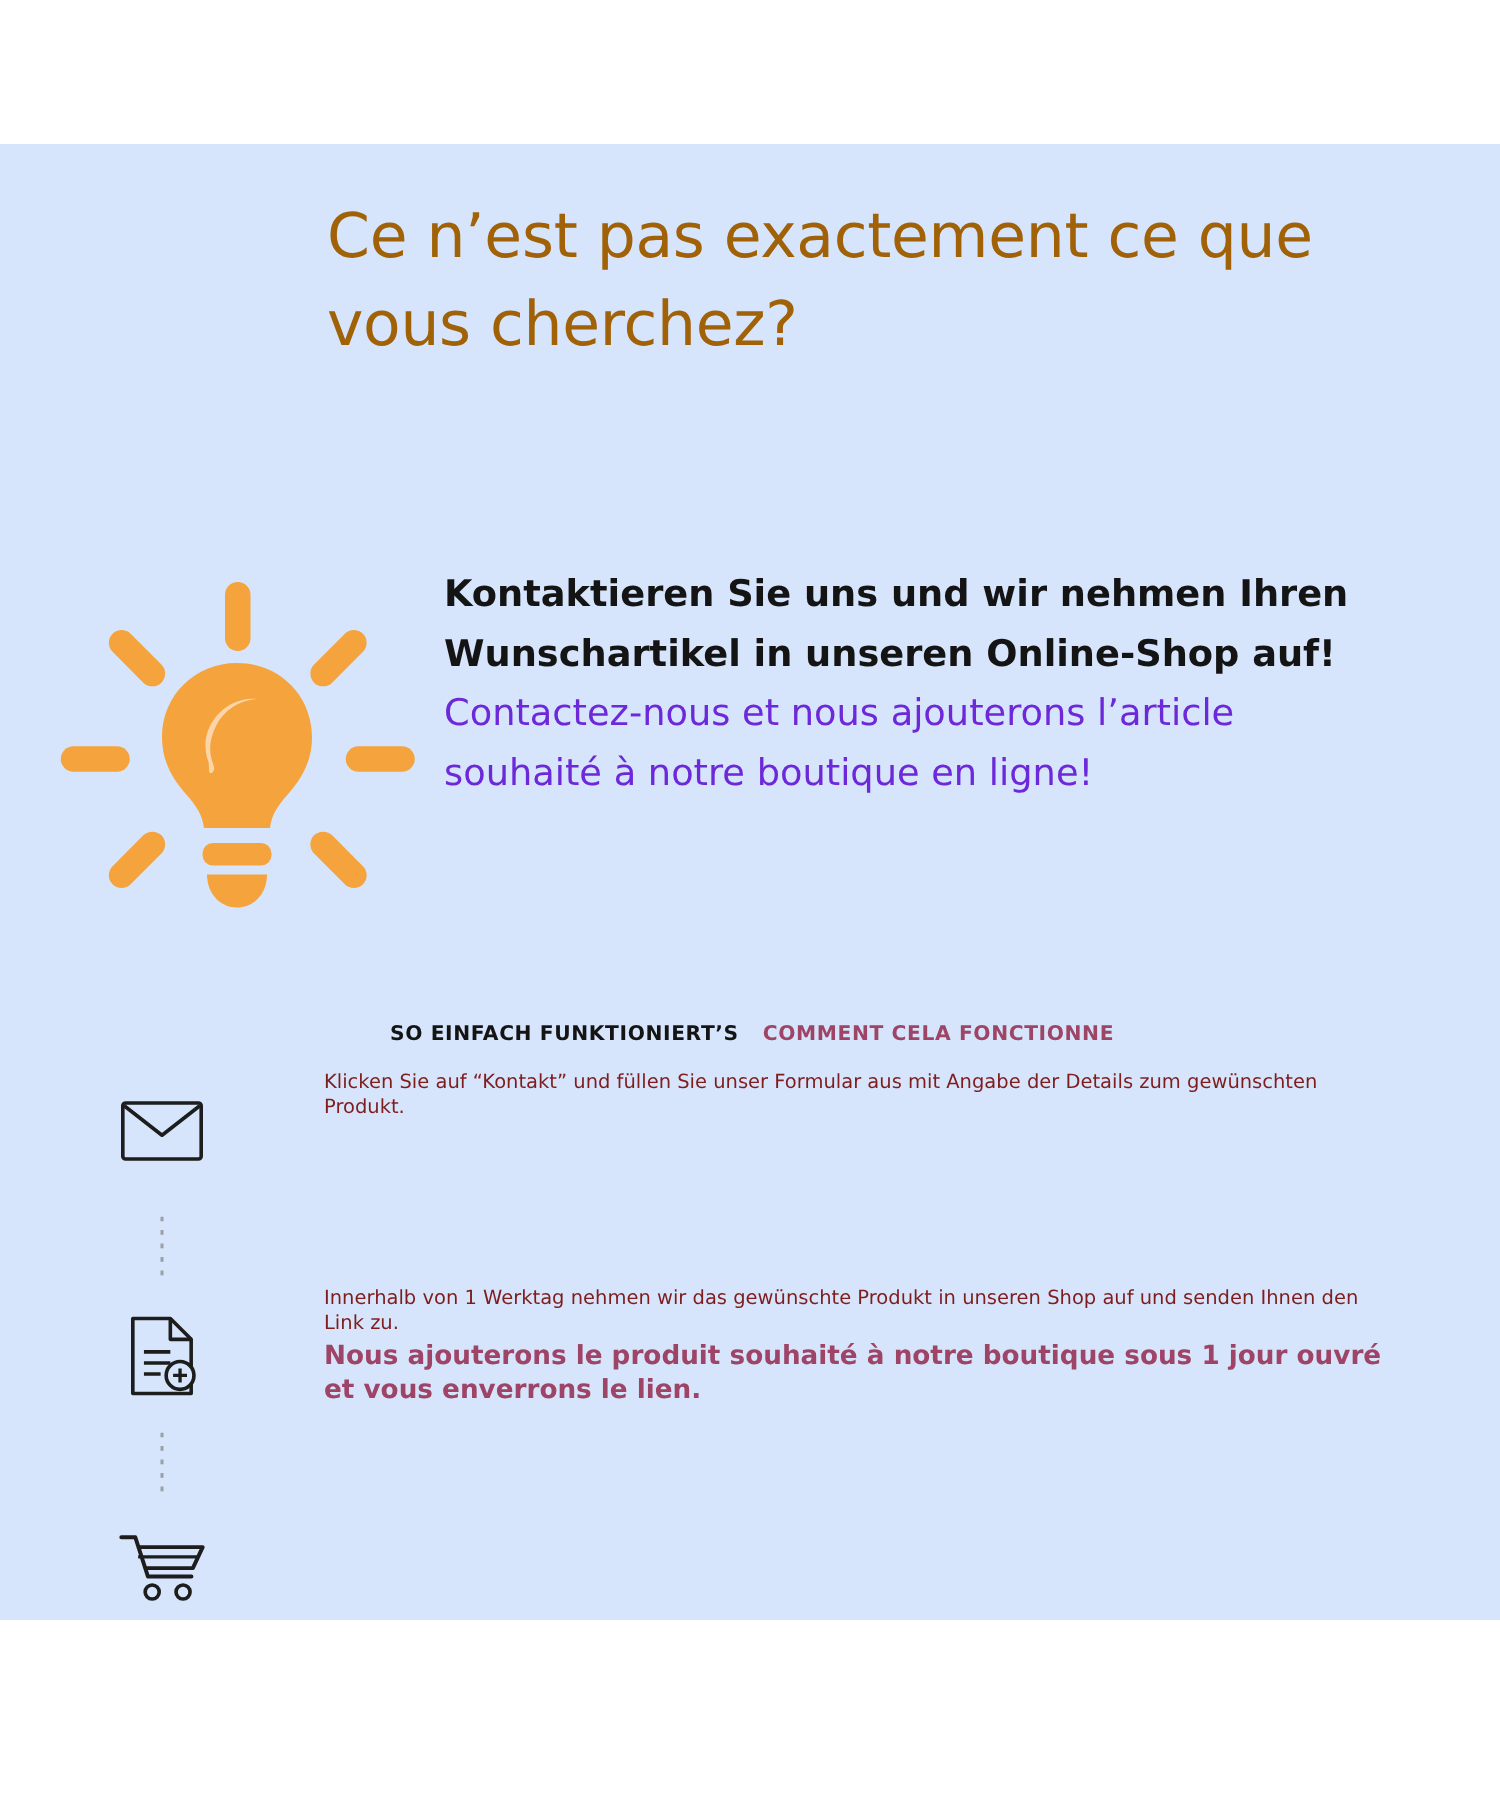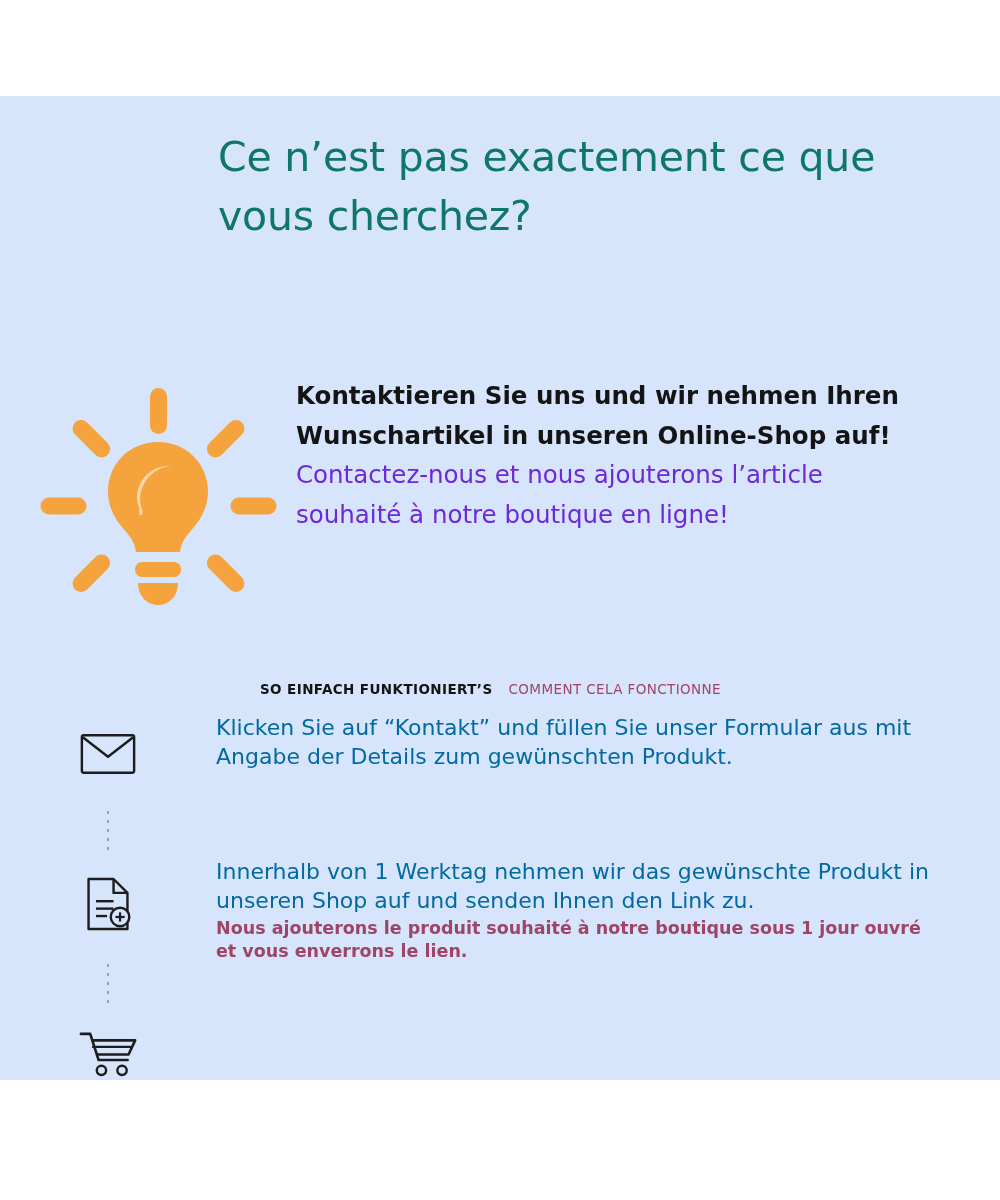--- a/index.html
+++ b/index.html
@@ -35,21 +35,21 @@
     font-size: 41px;
     line-height: 1.45;
     font-weight: bold;
     color: #141414;
     letter-spacing: -0.2px;
   }
   .headline-fr {
     font-size: 41px;
     line-height: 1.45;
     font-weight: normal;
-    color: #0f766e;
+    color: #a16207;
     letter-spacing: -0.2px;
     margin-top: 2px;
   }
 
   
   .intro-row {
     position: absolute;
     left: 0;
     top: 280px;
     width: 880px;
@@ -93,21 +93,21 @@
   }
   .steps-header .de {
     font-size: 13.5px;
     font-weight: bold;
     letter-spacing: 0.4px;
     color: #141414;
     margin-left: 44px;
   }
   .steps-header .fr {
     font-size: 13.5px;
-    font-weight: normal;
+    font-weight: bold;
     letter-spacing: 0.4px;
     color: #9e4466;
     text-align: right;
   }
 
   .steps {
     position: absolute;
     left: 0;
     top: 615px;
     width: 1000px;
@@ -125,23 +125,23 @@
     justify-content: center;
     padding-top: 22px;
     box-sizing: border-box;
   }
   .step-body {
     flex: 1 1 auto;
     padding-right: 70px;
     padding-top: 2px;
   }
   .step-de {
-    font-size: 22px;
+    font-size: 13px;
     line-height: 1.34;
-    color: #0369a1;
+    color: #7f1d1d;
     font-weight: normal;
   }
   .step-fr {
     font-size: 17.5px;
     line-height: 1.34;
     color: #9e4466;
     font-weight: bold;
     margin-top: 1px;
   }
 

